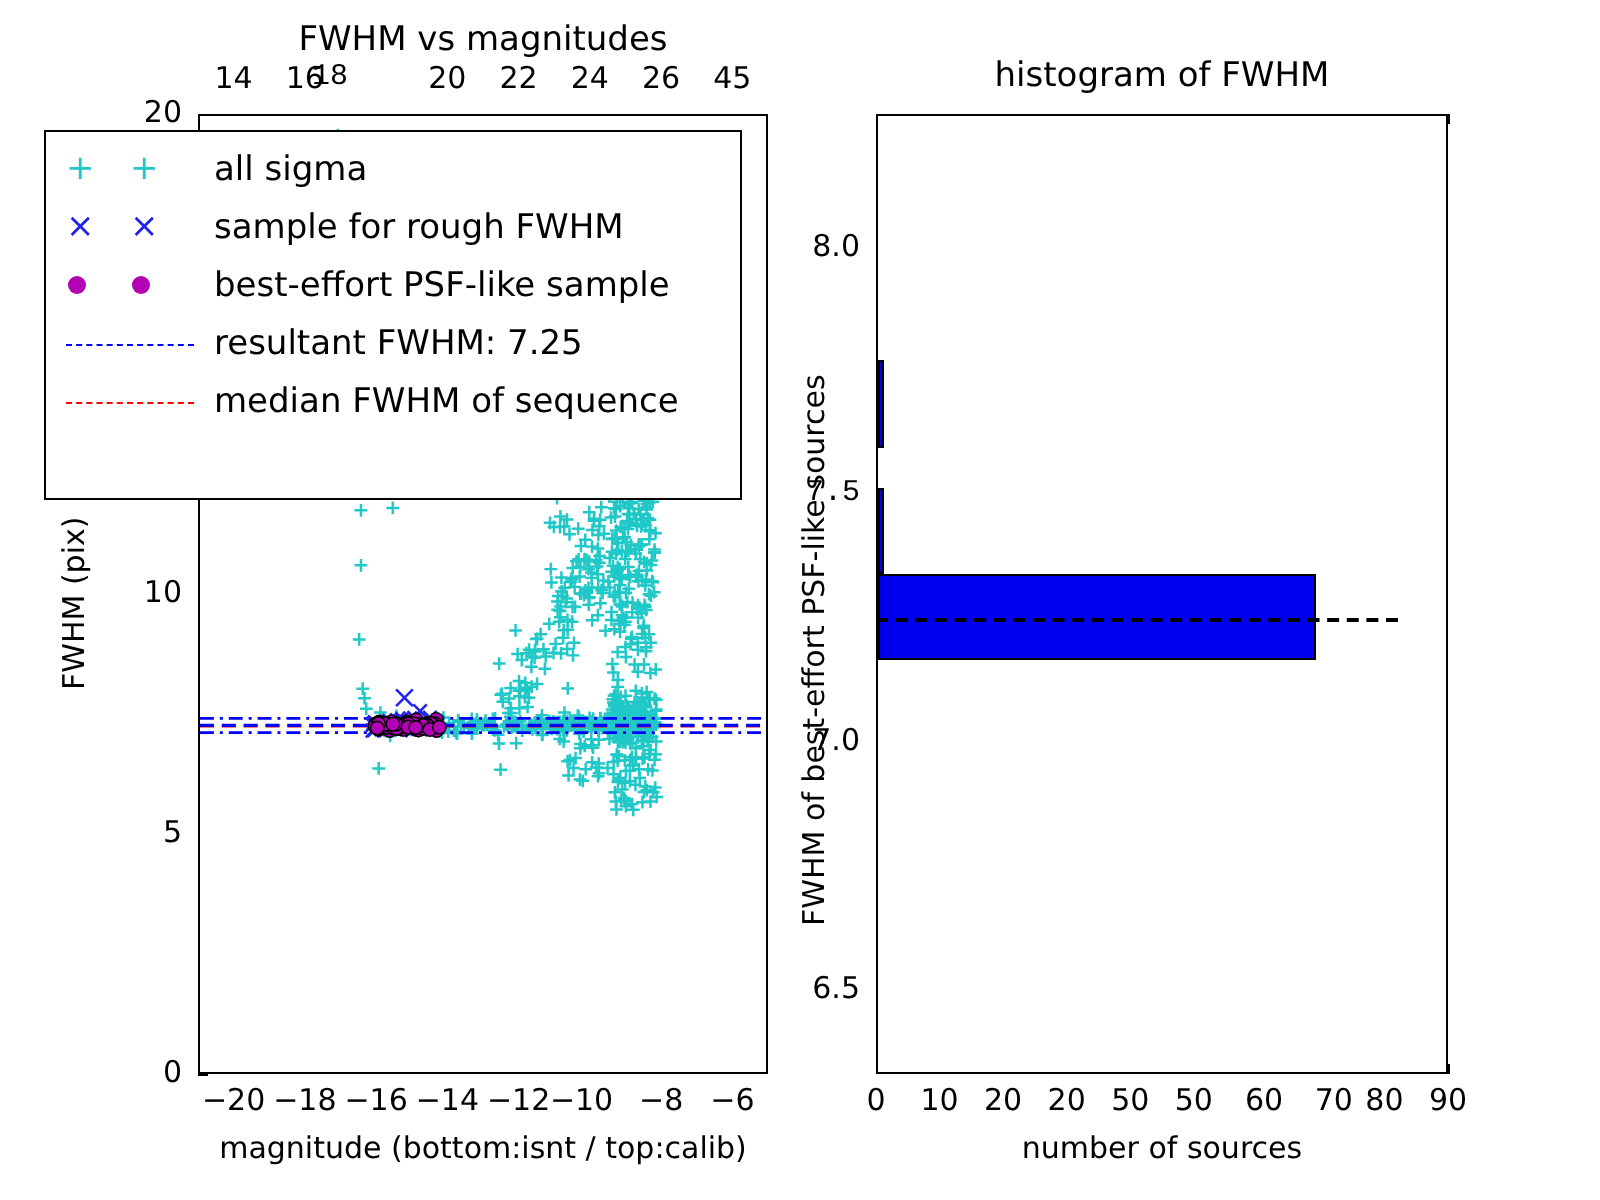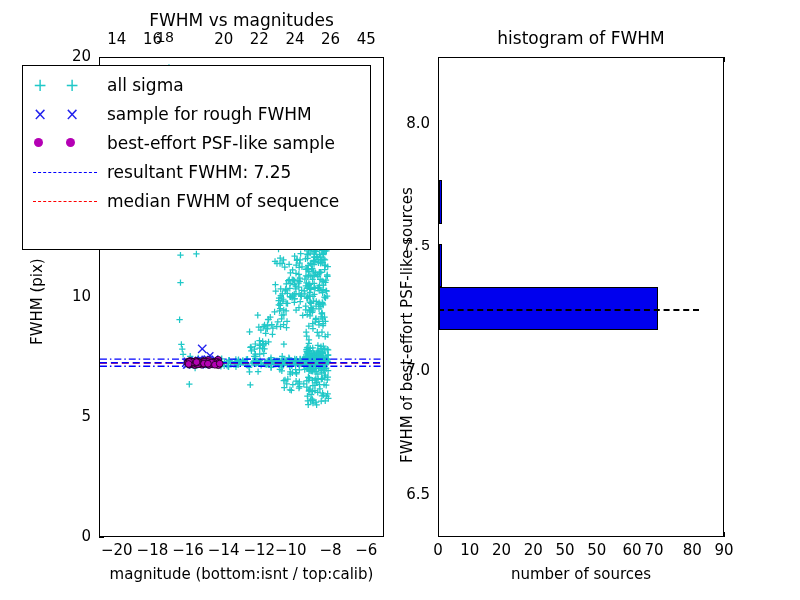--- a/index.html
+++ b/index.html
@@ -1156,21 +1156,21 @@
       <div class="tick h" style="left:533.3333333333334px;top:57px;"></div>
       <div class="tick-label" style="left:549.1111111111111px;top:541px;width:32px;text-align:center;">50</div>
       <div class="tick h" style="left:565.1111111111111px;top:532px;"></div>
       <div class="tick h" style="left:565.1111111111111px;top:57px;"></div>
       <div class="tick-label" style="left:580.8888888888889px;top:541px;width:32px;text-align:center;">50</div>
       <div class="tick h" style="left:596.8888888888889px;top:532px;"></div>
       <div class="tick h" style="left:596.8888888888889px;top:57px;"></div>
       <div class="tick-label" style="left:616px;top:541px;width:32px;text-align:center;">60</div>
       <div class="tick h" style="left:628.6666666666666px;top:532px;"></div>
       <div class="tick h" style="left:628.6666666666666px;top:57px;"></div>
-      <div class="tick-label" style="left:644.4444444444445px;top:541px;width:32px;text-align:left;">70</div>
+      <div class="tick-label" style="left:644.4444444444445px;top:541px;width:32px;text-align:right;">70</div>
       <div class="tick h" style="left:660.4444444444445px;top:532px;"></div>
       <div class="tick h" style="left:660.4444444444445px;top:57px;"></div>
       <div class="tick-label" style="left:676.2222222222222px;top:541px;width:32px;text-align:center;">80</div>
       <div class="tick h" style="left:692.2222222222222px;top:532px;"></div>
       <div class="tick h" style="left:692.2222222222222px;top:57px;"></div>
       <div class="tick-label" style="left:708px;top:541px;width:32px;text-align:center;">90</div>
       <div class="tick h" style="left:724px;top:532px;"></div>
       <div class="tick h" style="left:724px;top:57px;"></div>
     </div>
   <div id="right-y-ticklabels">

